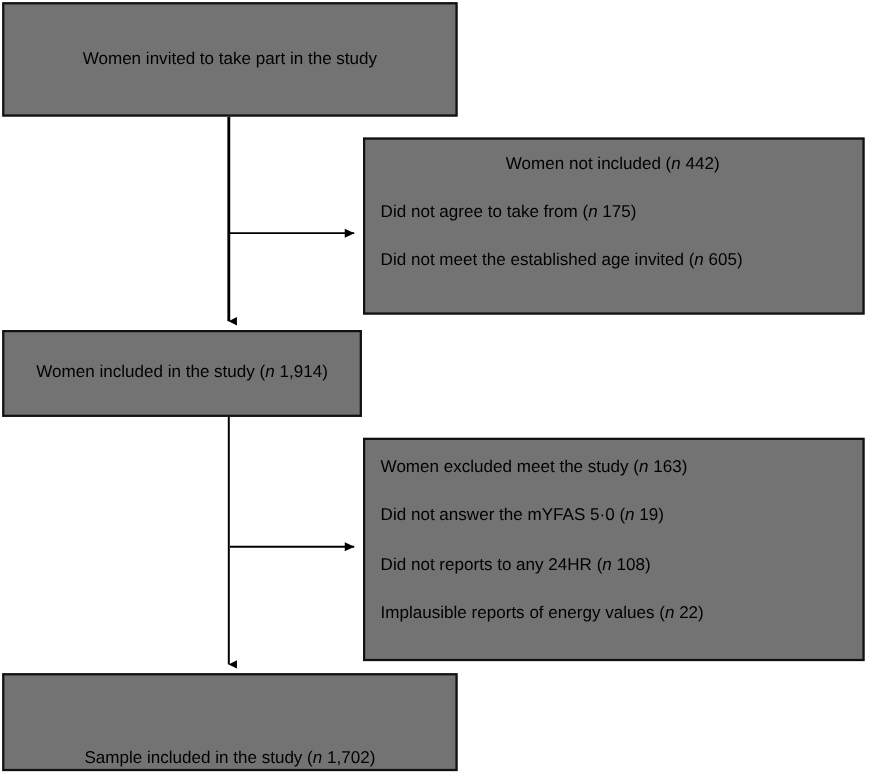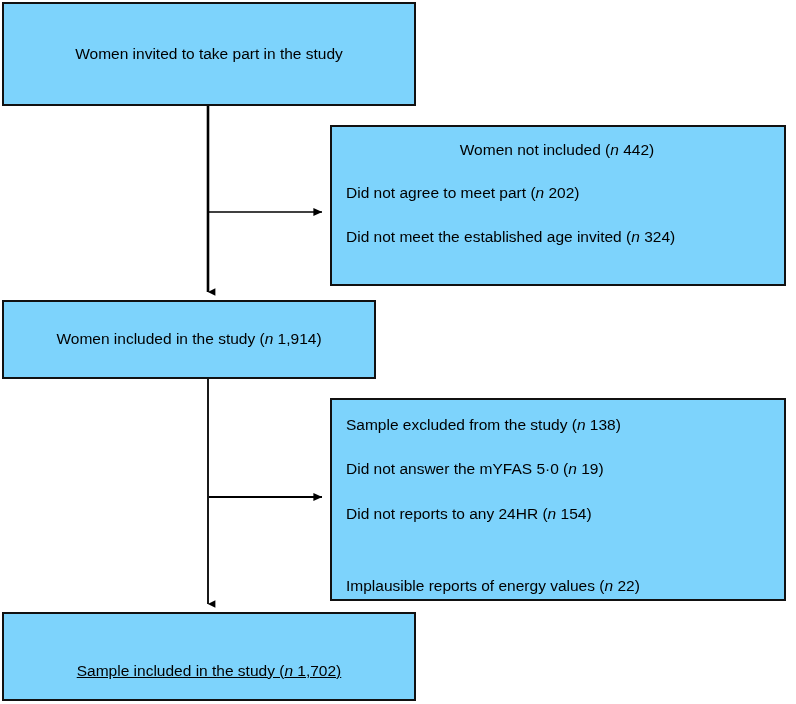--- a/index.html
+++ b/index.html
@@ -15,21 +15,21 @@
     position: relative;
     width: 796px;
     height: 704px;
     background: #ffffff;
     overflow: hidden;
   }
   .node {
     position: absolute;
     box-sizing: border-box;
     border: 2px solid #111111;
-    background: #7dd3fc;
+    background: #737373;
     display: flex;
     flex-direction: column;
     justify-content: center;
   }
   .line {
     font-size: 15.5px;
     line-height: 1.18;
     color: #000000;
     white-space: nowrap;
   }
@@ -52,37 +52,36 @@
 
   #node-not-included {
     left: 330px; top: 125px; width: 456px; height: 161px;
     padding: 14px 16px 14px 14px;
     justify-content: flex-start;
   }
   #node-not-included .hdr { margin-bottom: 25px; }
   #node-not-included .itm { margin-bottom: 25px; }
 
   #node-included {
-    left: 2px;  top: 300px; width: 374px;  height: 79px;
+    left: 2px;  top: 300px; width: 327px;  height: 79px;
     padding: 0 14px;
   }
 
   #node-excluded {
     left: 330px; top: 398px; width: 456px; height: 203px;
     padding: 16px 16px 14px 14px;
     justify-content: flex-start;
   }
   #node-excluded .itm { margin-bottom: 26px; }
-  #node-excluded .itm:last-child { margin-bottom: 0; margin-top: 28px; }
+  #node-excluded .itm:last-child { margin-bottom: 0; }
 
   #node-sample {
     left: 2px;  top: 612px; width: 414px;  height: 89px;
     padding: 0 1px;
-    justify-content: center;
-    text-decoration: underline;
+    justify-content: flex-end;
   }
   #node-sample .line { margin-top: 29px; }
 
   
   .connector-svg {
     position: absolute;
     left: 0; top: 0;
     width: 796px;
     height: 704px;
     pointer-events: none;
@@ -112,35 +111,35 @@
     <line x1="209" y1="497" x2="322" y2="497" stroke="#000000" stroke-width="1.9" marker-end="url(#arrow-right)"></line>
   </svg>
 
   <div class="node" id="node-invited">
     <div class="line centered">Women invited to take part in the study</div>
   </div>
 
   <div class="node" id="node-not-included">
     <div class="line centered hdr"><span>Women not included (</span><span class="n-italic">n</span><span> 442)</span></div>
 
-    <div class="line left itm"><span>Did not agree to meet part (</span><span class="n-italic">n</span><span> 202)</span></div>
+    <div class="line left itm"><span>Did not agree to take from (</span><span class="n-italic">n</span><span> 175)</span></div>
 
-    <div class="line left itm"><span>Did not meet the established age invited (</span><span class="n-italic">n</span><span> 324)</span></div>
+    <div class="line left itm"><span>Did not meet the established age invited (</span><span class="n-italic">n</span><span> 605)</span></div>
   </div>
 
   <div class="node" id="node-included">
     <div class="line centered"><span>Women included in the study (</span><span class="n-italic">n</span><span> 1,914)</span></div>
   </div>
 
   <div class="node" id="node-excluded">
-    <div class="line left itm"><span>Sample excluded from the study (</span><span class="n-italic">n</span><span> 138)</span></div>
+    <div class="line left itm"><span>Women excluded meet the study (</span><span class="n-italic">n</span><span> 163)</span></div>
 
     <div class="line left itm"><span>Did not answer the mYFAS 5·0 (</span><span class="n-italic">n</span><span> 19)</span></div>
 
-    <div class="line left itm"><span>Did not reports to any 24HR (</span><span class="n-italic">n</span><span> 154)</span></div>
+    <div class="line left itm"><span>Did not reports to any 24HR (</span><span class="n-italic">n</span><span> 108)</span></div>
 
     <div class="line left itm"><span>Implausible reports of energy values (</span><span class="n-italic">n</span><span> 22)</span></div>
   </div>
 
   <div class="node" id="node-sample">
     <div class="line centered"><span>Sample included in the study (</span><span class="n-italic">n</span><span> 1,702)</span></div>
   </div>
 
 </div>
 

